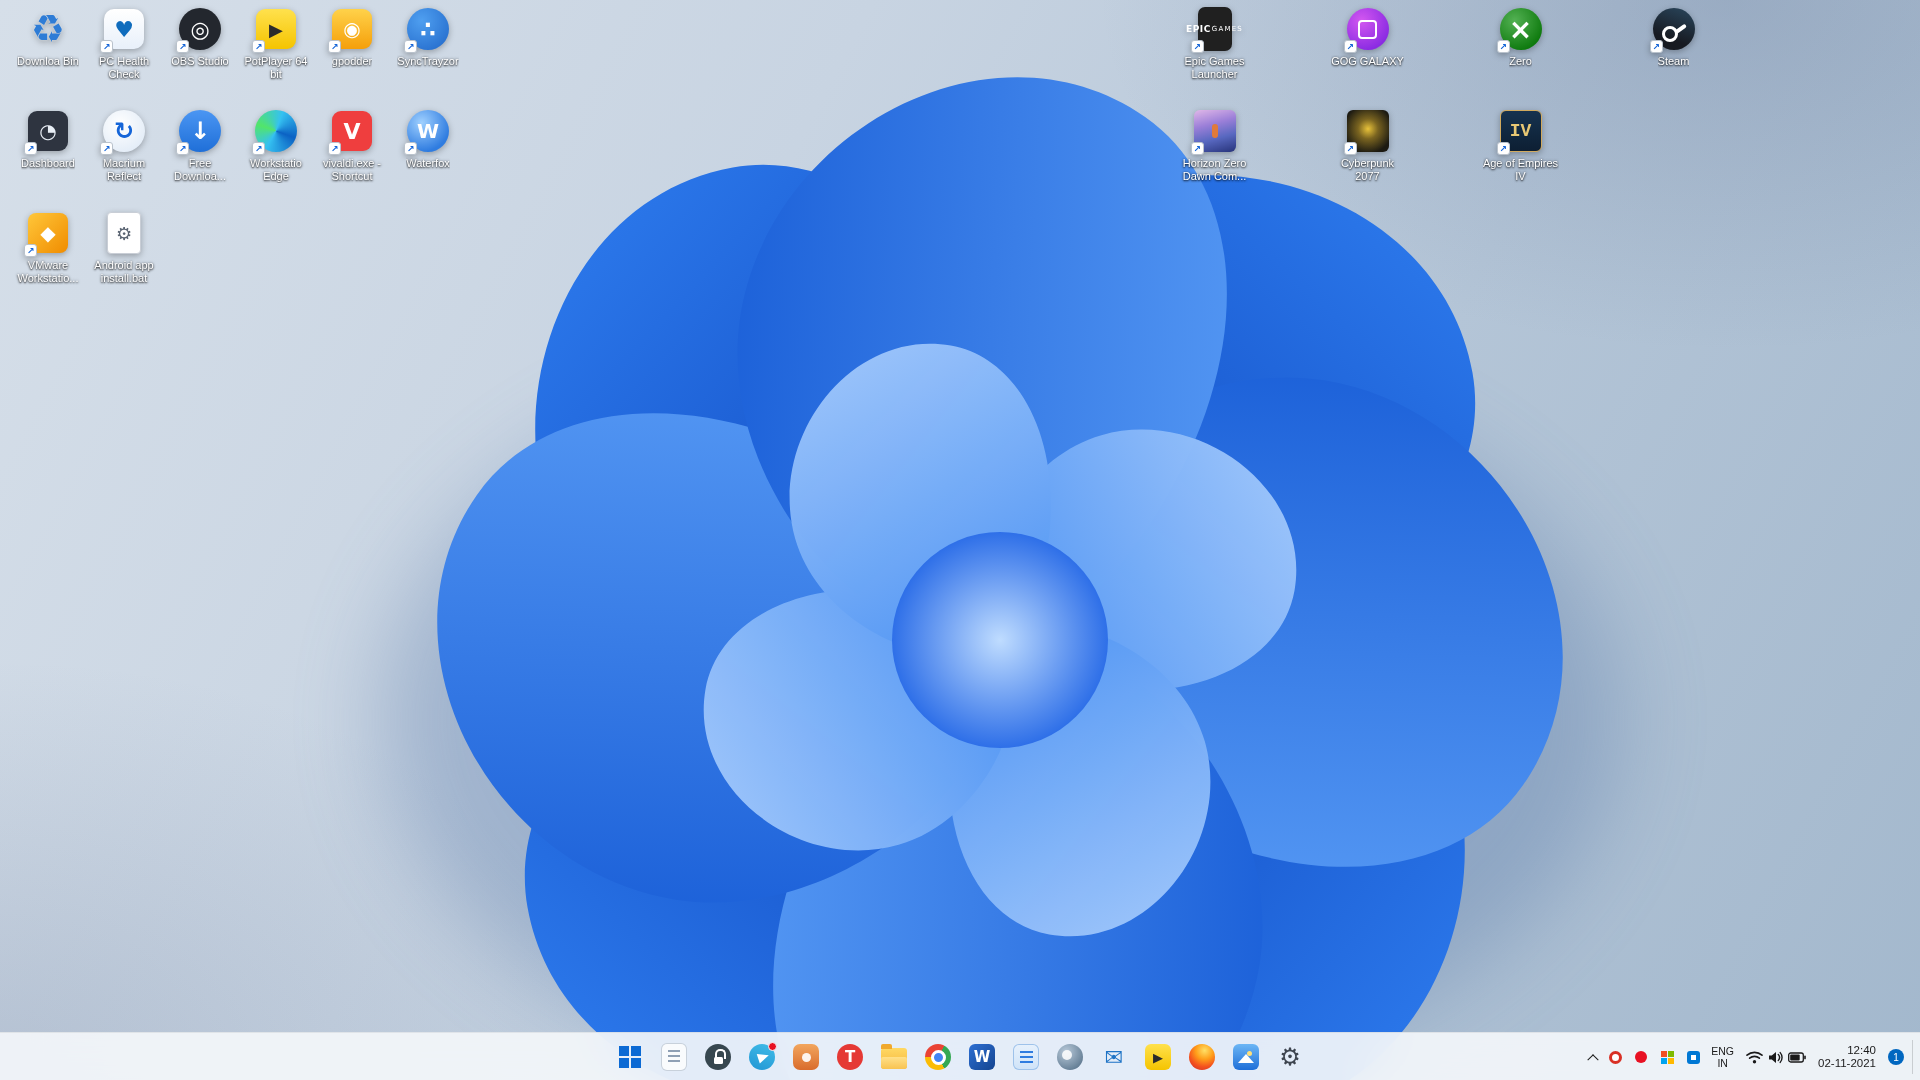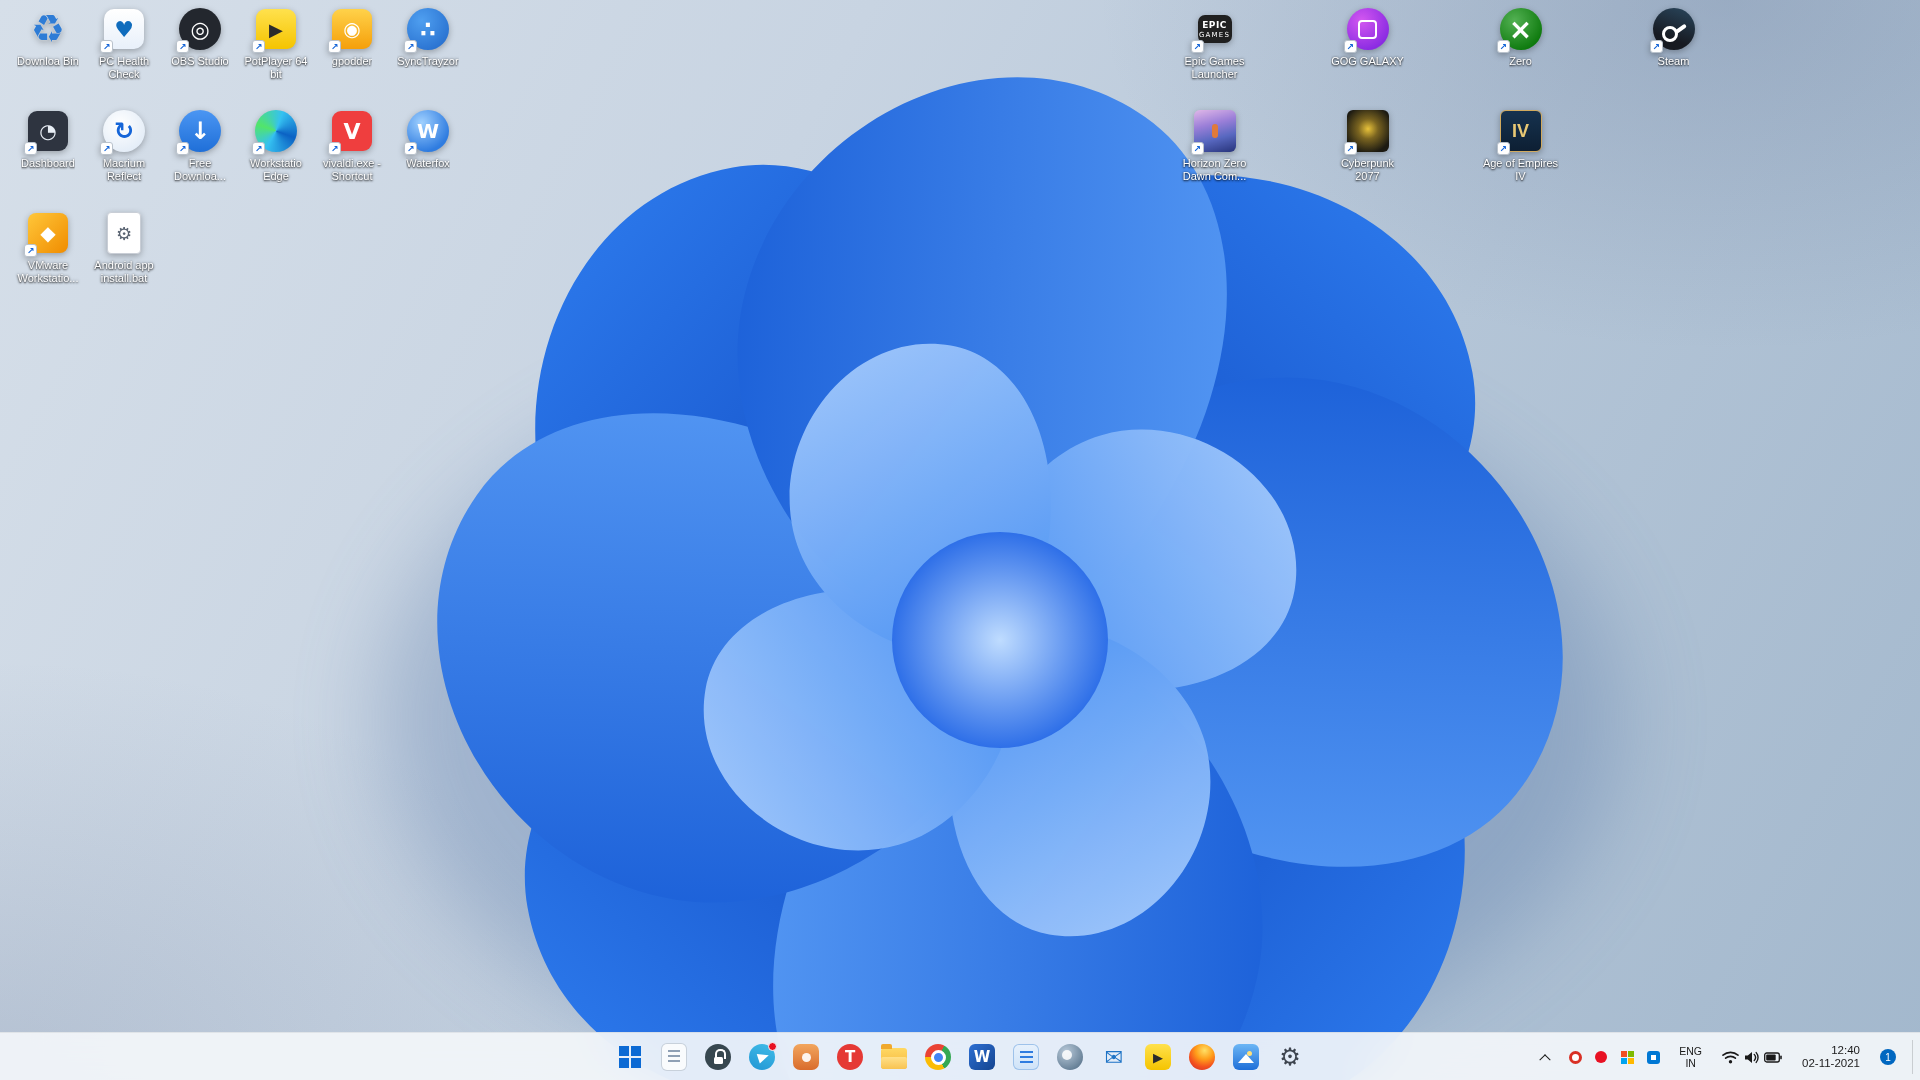--- a/index.html
+++ b/index.html
@@ -46,33 +46,33 @@
   .t-synctrayzor .core { width:42px; height:42px; background:radial-gradient(circle at 35% 30%,#4f9ff0,#1f66c8); border-radius:50%; color:#fff; font-size:22px; font-weight:bold; }
   .t-dashboard .core { width:40px; height:40px; background:#2e3440; border-radius:9px; color:#e8eef5; font-size:20px; }
   .t-macrium .core { width:42px; height:42px; background:radial-gradient(circle at 40% 35%,#fff,#dbe7f5); border-radius:50%; color:#1565d8; font-size:24px; font-weight:bold; }
   .t-fdm .core { width:42px; height:42px; background:linear-gradient(180deg,#4b96f3,#1f6fd8); border-radius:50%; color:#fff; font-size:24px; font-weight:bold; }
   .t-edge .core { width:42px; height:42px; border-radius:50%;
                   background:conic-gradient(from 210deg,#35c1f1 0deg,#52e56a 80deg,#35c1f1 170deg,#0b62c4 260deg,#35c1f1 360deg); }
   .t-vivaldi .core { width:40px; height:40px; background:#ef3e3e; border-radius:9px; color:#fff; font-weight:bold; font-size:22px; }
   .t-waterfox .core { width:42px; height:42px; border-radius:50%; background:radial-gradient(circle at 35% 30%,#9fd0ff,#2f7ce0 72%); color:#fff; font-size:20px; font-weight:bold; }
   .t-vmware .core { width:40px; height:40px; background:linear-gradient(135deg,#ffc73a,#f08c00); border-radius:8px; color:#fff; font-size:20px; }
   .t-batch .core { width:34px; height:42px; background:#fff; border:1px solid #c9ced6; border-radius:4px; color:#5a6472; font-size:18px; }
-  .t-epic .core { width:34px; height:28px; background:#202020; border-radius:7px; color:#fff; flex-direction:column; gap:1px;align-items:center; }
+  .t-epic .core { width:34px; height:44px; background:#202020; border-radius:7px; color:#fff; flex-direction:row; gap:1px;align-items:center; }
   .t-epic .l1 { font-size:9px; font-weight:bold; letter-spacing:.5px; }
   .t-epic .l2 { font-size:7px; letter-spacing:1.2px; }
   .t-gog .core { width:42px; height:42px; border-radius:50%; background:radial-gradient(circle at 35% 30%,#d357f0,#8a2be2 75%); }
   .t-gog .core::after { content:""; width:15px; height:15px; border:2.5px solid #fff; border-radius:4px; }
   .t-xbox .core { width:42px; height:42px; border-radius:50%; background:radial-gradient(circle at 35% 30%,#53b153,#0e7a0e 75%); color:#fff; font-size:28px; font-weight:bold; }
   .t-steam .core { width:42px; height:42px; border-radius:50%; background:linear-gradient(200deg,#2a475e,#171a21 70%); }
   .t-steam .core::before { content:""; position:absolute; left:9px; bottom:8px; width:10px; height:10px; border:3px solid #fff; border-radius:50%; }
   .t-steam .core::after { content:""; position:absolute; left:21px; bottom:19px; width:13px; height:4px; background:#fff; border-radius:2px; transform:rotate(-35deg); }
   .t-hzd .core { width:42px; height:42px; border-radius:6px; background:linear-gradient(165deg,#e0b7e8 0%,#9b7fd8 35%,#5868c0 65%,#27337a 100%); }
   .t-hzd .core::after { content:""; position:absolute; left:18px; top:14px; width:6px; height:14px; border-radius:3px; background:#e07a3a; }
   .t-cyberpunk .core { width:42px; height:42px; border-radius:6px; background:radial-gradient(circle at 50% 45%,#e8c23a 0%,#7a6420 32%,#1c1a12 78%); }
-  .t-aoe .core { width:42px; height:42px; border-radius:6px; background:linear-gradient(180deg,#16324f,#0d1f33); border:1px solid #d2aa5e; color:#e8c874; font-family:Liberation Sans, sans-serif; font-size:18px; font-weight:bold; }
+  .t-aoe .core { width:42px; height:42px; border-radius:6px; background:linear-gradient(180deg,#16324f,#0d1f33); border:1px solid #d2aa5e; color:#e8c874; font-family:Liberation Mono, monospace; font-size:18px; font-weight:bold; }
 
   
   .taskbar { position:absolute; left:0; bottom:0; width:1920px; height:48px;
              background:rgba(243,246,250,.92); backdrop-filter:blur(18px);
              border-top:1px solid rgba(0,0,0,.06); z-index:10; }
   .tb-center { position:absolute; left:50%; top:4px; transform:translateX(-50%);
                display:flex; gap:4px; }
   button { background:none; border:none; font-family:inherit; cursor:pointer; }
   .tb-icon { width:40px; height:40px; border-radius:5px; display:flex; align-items:center;
              justify-content:center; position:relative; }
@@ -108,21 +108,21 @@
   .k-potplayer .core { width:26px; height:26px; border-radius:6px; background:linear-gradient(180deg,#ffe14d,#f5c400); color:#2b2b2b; font-size:13px; }
   .k-firefox .core { width:26px; height:26px; border-radius:50%;
       background:radial-gradient(circle at 60% 25%,#ffe066 0%,#ff9f1a 35%,#f4511e 65%,#c62828 100%); }
   .k-photos .core { width:26px; height:26px; border-radius:6px; background:linear-gradient(180deg,#6cb6f5,#1f6fd8); }
   .k-photos .core::before { content:""; position:absolute; top:7px; right:7px; width:5px; height:5px; border-radius:50%; background:#ffe07a; }
   .k-photos .core::after { content:""; position:absolute; bottom:7px; left:5px;
       border-left:8px solid transparent; border-right:8px solid transparent; border-bottom:9px solid #fff; }
   .k-settings .core { font-size:24px; color:#3f4650; }
 
   
-  .tb-tray { position:absolute; right:4px; top:0; height:48px; display:flex; align-items:center; gap:8px; }
+  .tb-tray { position:absolute; right:4px; top:0; height:48px; display:flex; align-items:center; gap:0; }
   .tray-btn { height:38px; padding:0 6px; border-radius:5px; display:flex; align-items:center;
               justify-content:center; gap:6px; color:#1b1b1b; }
   .chev { width:8px; height:8px; border-left:1.7px solid #1a1a1a; border-top:1.7px solid #1a1a1a;
           transform:rotate(45deg) translate(2px,2px); }
   .tray-icons { display:flex; align-items:center; gap:2px; }
   .tray-ico { width:24px; height:38px; display:flex; align-items:center; justify-content:center; border-radius:4px; }
   .y-ring { width:13px; height:13px; border-radius:50%; background:#fff; border:3.5px solid #d93025; }
   .y-dot { width:12px; height:12px; border-radius:50%; background:#e81123; }
   .y-ms { width:13px; height:13px;
       background-image:linear-gradient(#f25022,#f25022),linear-gradient(#7fba00,#7fba00),linear-gradient(#00a4ef,#00a4ef),linear-gradient(#ffb900,#ffb900);

